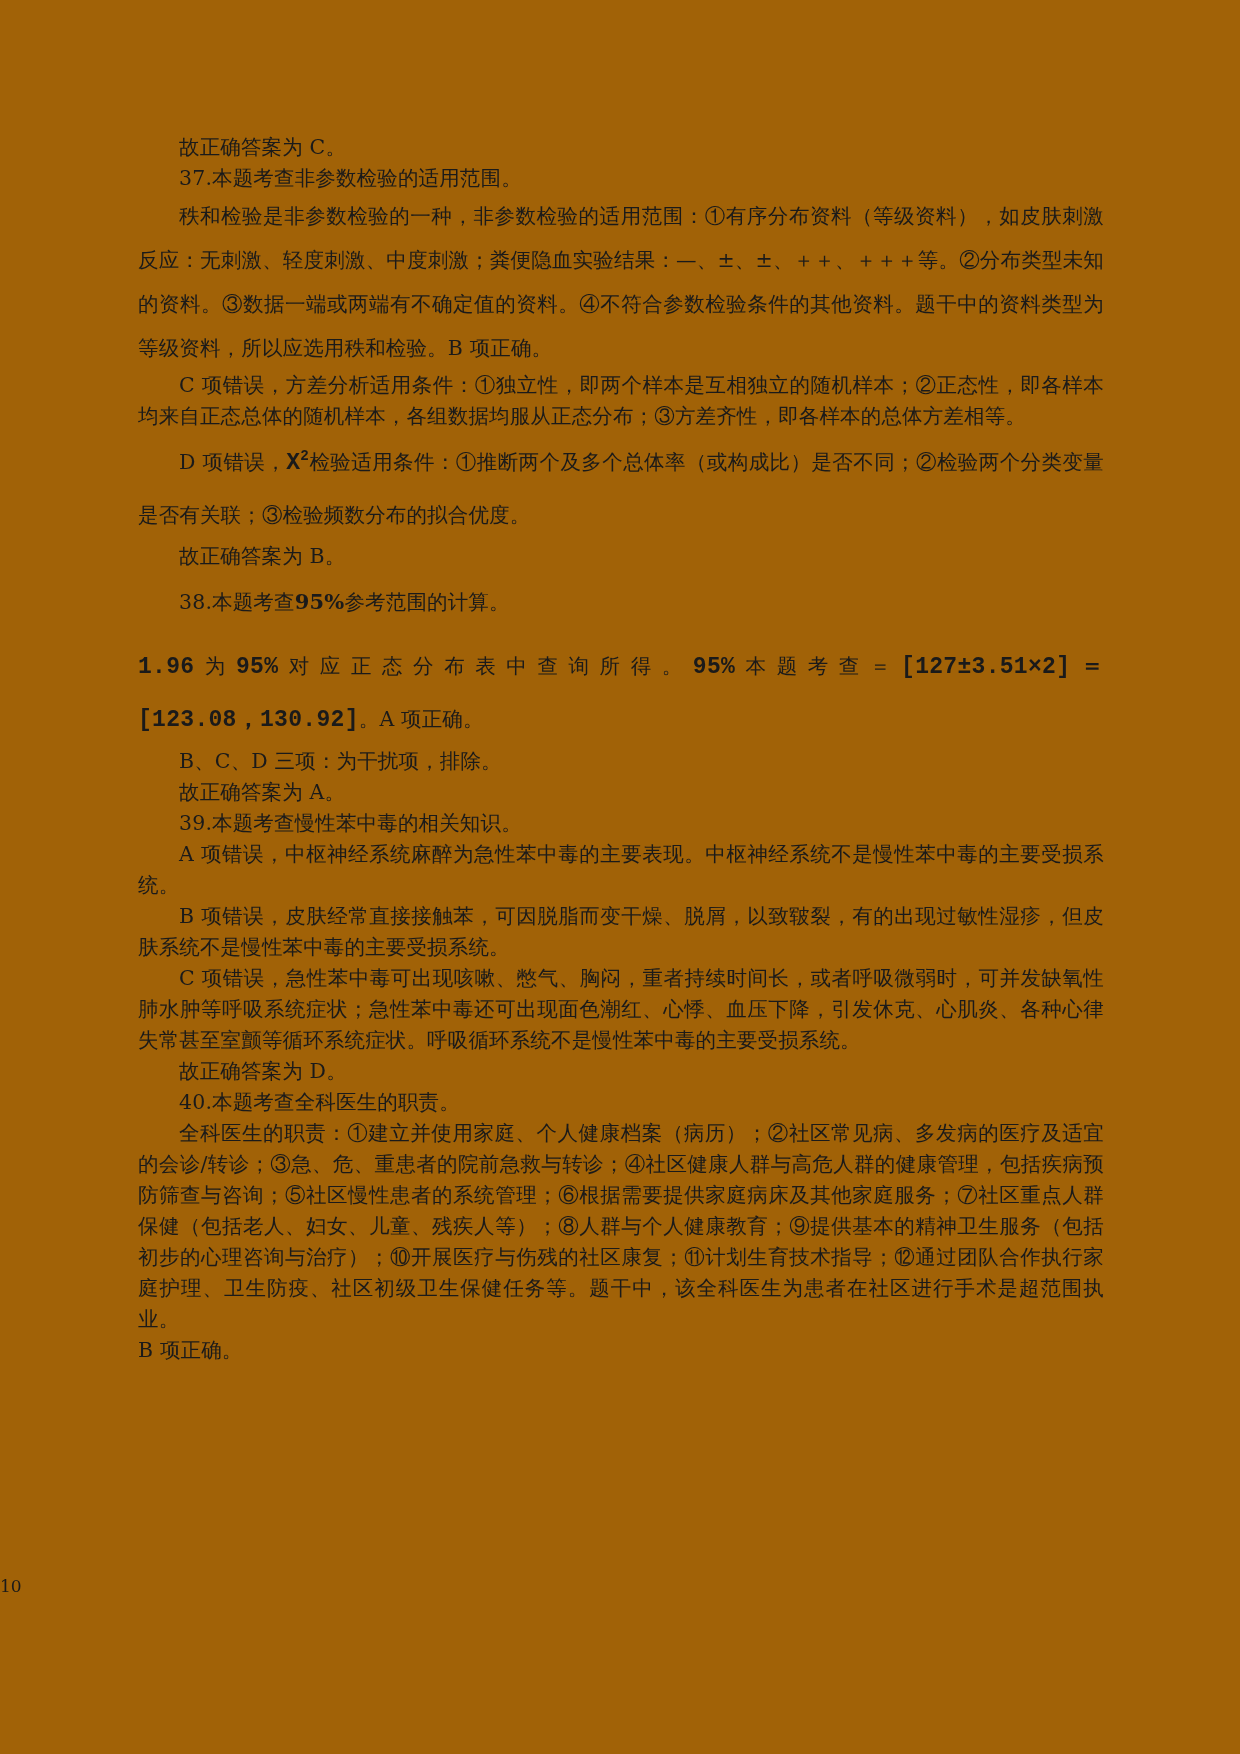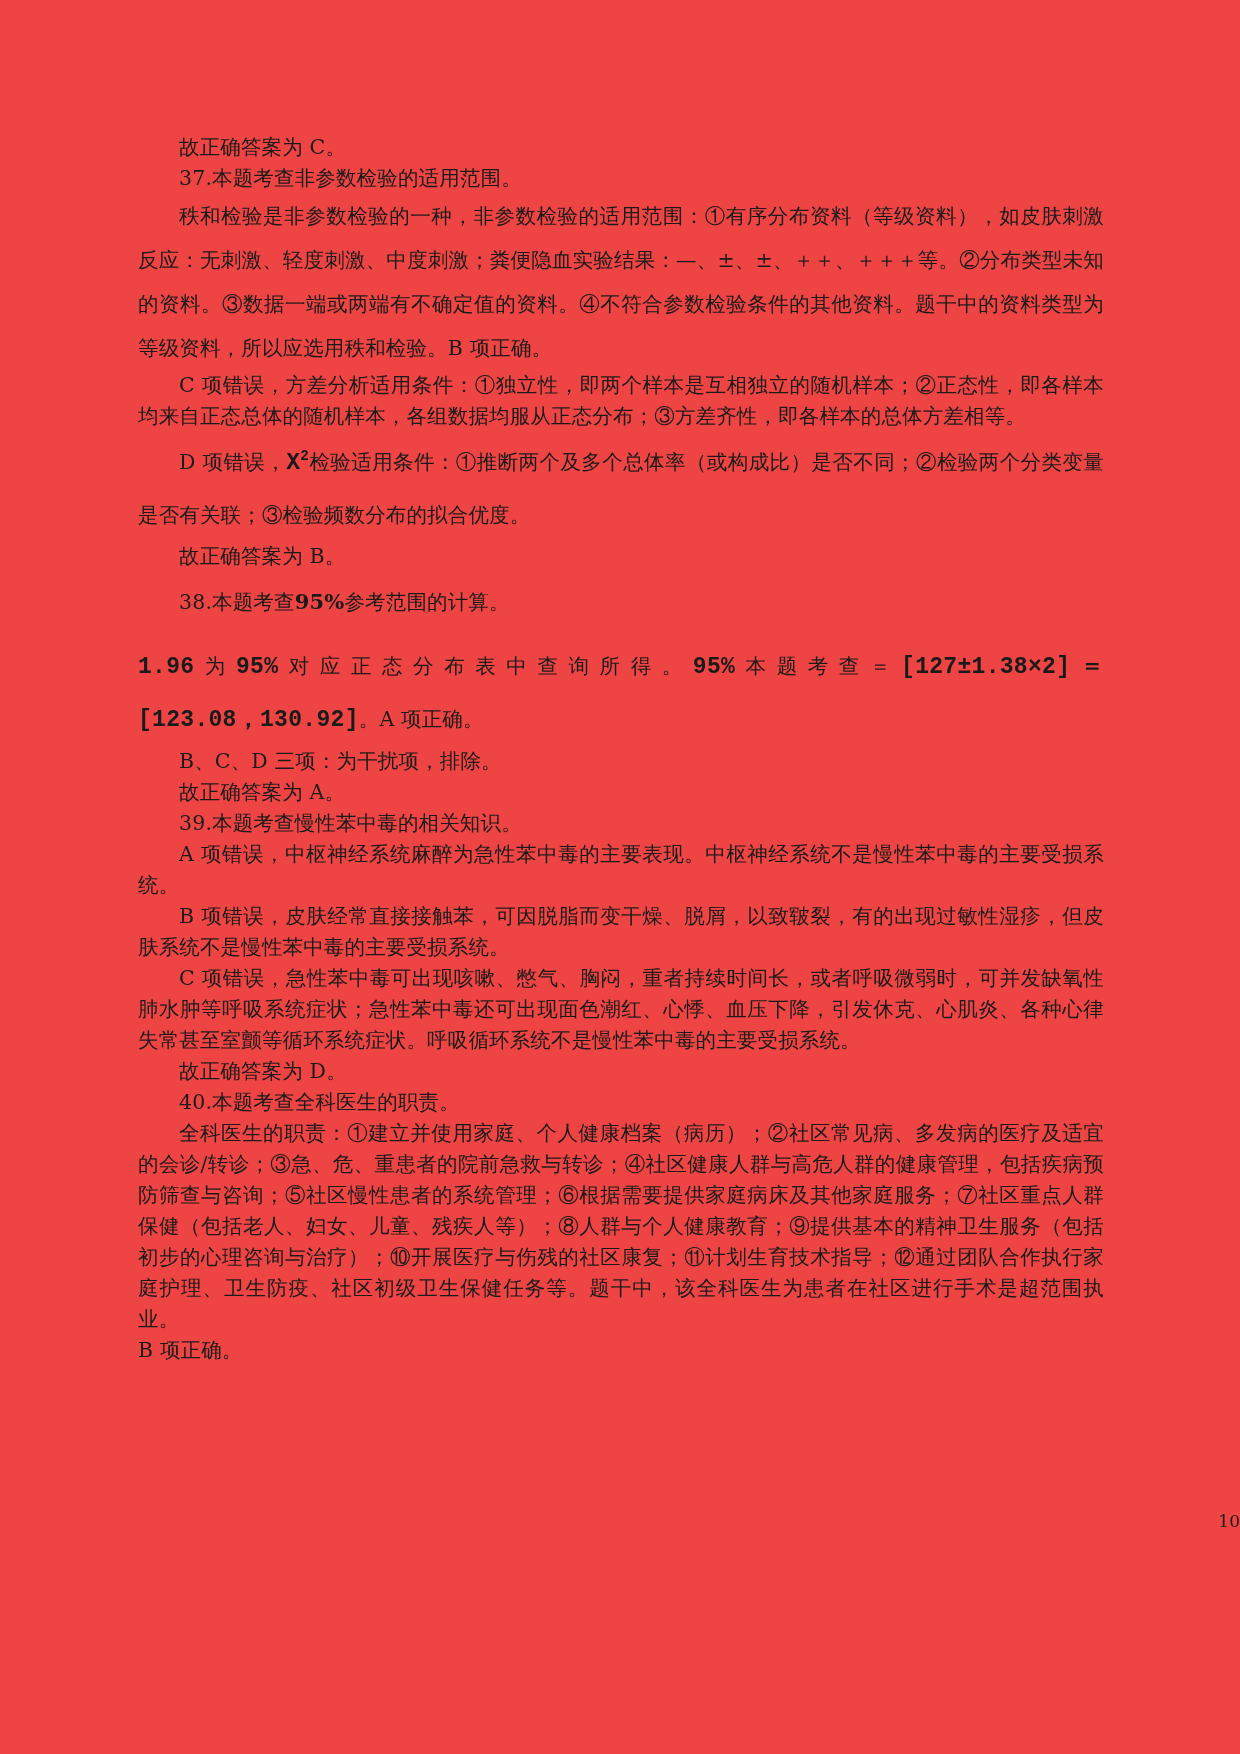--- a/index.html
+++ b/index.html
@@ -13,21 +13,21 @@
     position: relative;
     font-family: "DejaVu Serif", "Liberation Serif", serif;
     color: #1a1a1a;
     overflow: hidden;
   }
   .page {
     position: absolute;
     left: 0; top: 0;
     width: 1240px;
     height: 1754px;
-    background: #ef4444;
+    background: #a16207;
   }
   .content {
     position: absolute;
     left: 138px;
     top: 132px;
     width: 966px;
   }
   
   .p {
     font-size: 20.5px;
@@ -67,23 +67,23 @@
     white-space: nowrap;
   }
   .math sup, .math-lg sup {
     font-size: 0.62em;
     vertical-align: super;
     line-height: 0;
   }
   .pagenum {
     position: absolute;
     left: 0;
-    top: 1511px;
+    top: 1576px;
     width: 1240px;
-    text-align: right;
+    text-align: left;
     font-family: "DejaVu Serif", "Liberation Serif", serif;
     font-size: 17px;
     color: #1a1a1a;
   }
 </style>
 </head>
 <body>
 
 <div class="page">
   <div class="content">
@@ -103,21 +103,21 @@
 
     <p class="p indent">故正确答案为 B。</p>
 
     <div class="gap-m"></div>
 
     <p class="p indent"><span>38.本题考查</span><span class="math">95%</span><span>参考范围的计算。</span></p>
 
     <div class="gap-l"></div>
 
 
-    <p class="p looser"><span class="math-lg">1.96</span><span>为</span><span class="math-lg">95%</span><span>对应正态分布表中查询所得。</span><span class="math-lg">95%</span><span>本题考查＝</span><span class="math-lg">[127±1.38×2]</span><span class="math-lg">＝</span><span class="math-lg">[123.08，130.92]</span><span>。A 项正确。</span></p>
+    <p class="p looser"><span class="math-lg">1.96</span><span>为</span><span class="math-lg">95%</span><span>对应正态分布表中查询所得。</span><span class="math-lg">95%</span><span>本题考查＝</span><span class="math-lg">[127±3.51×2]</span><span class="math-lg">＝</span><span class="math-lg">[123.08，130.92]</span><span>。A 项正确。</span></p>
 
     <p class="p indent">B、C、D 三项：为干扰项，排除。</p>
 
     <p class="p indent">故正确答案为 A。</p>
 
     <p class="p indent">39.本题考查慢性苯中毒的相关知识。</p>
 
 
     <p class="p indent">A 项错误，中枢神经系统麻醉为急性苯中毒的主要表现。中枢神经系统不是慢性苯中毒的主要受损系统。</p>
 

